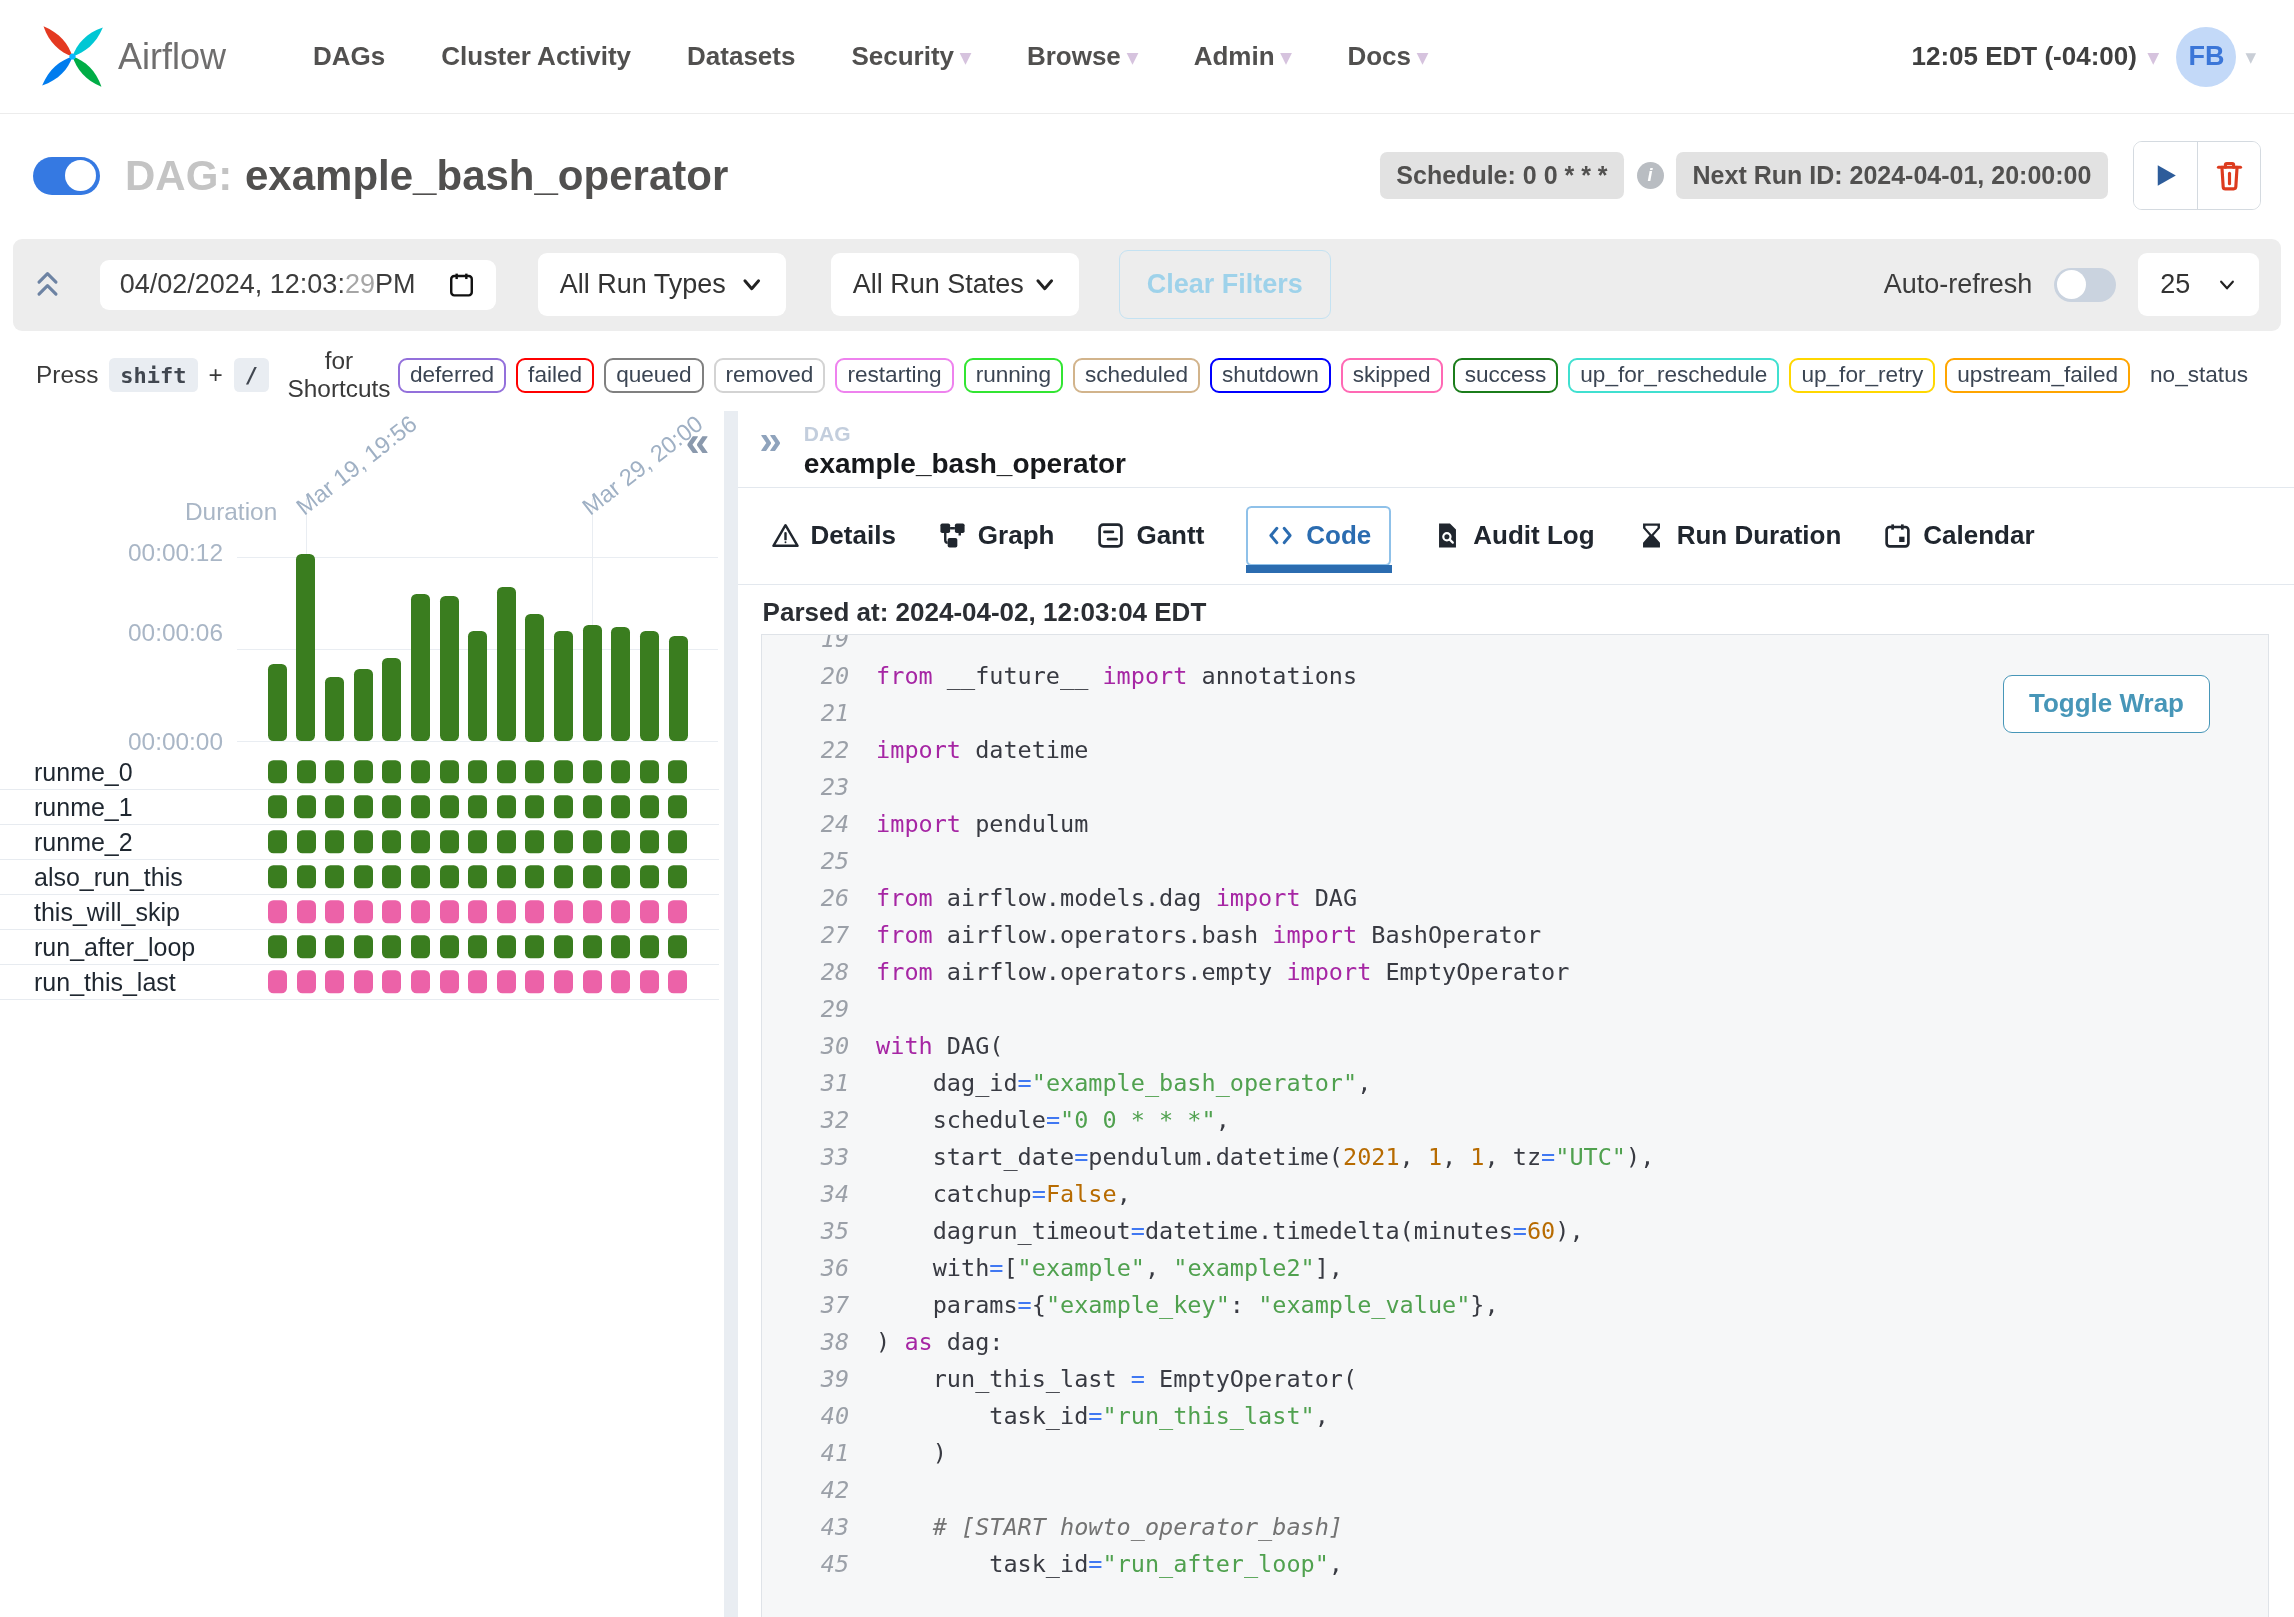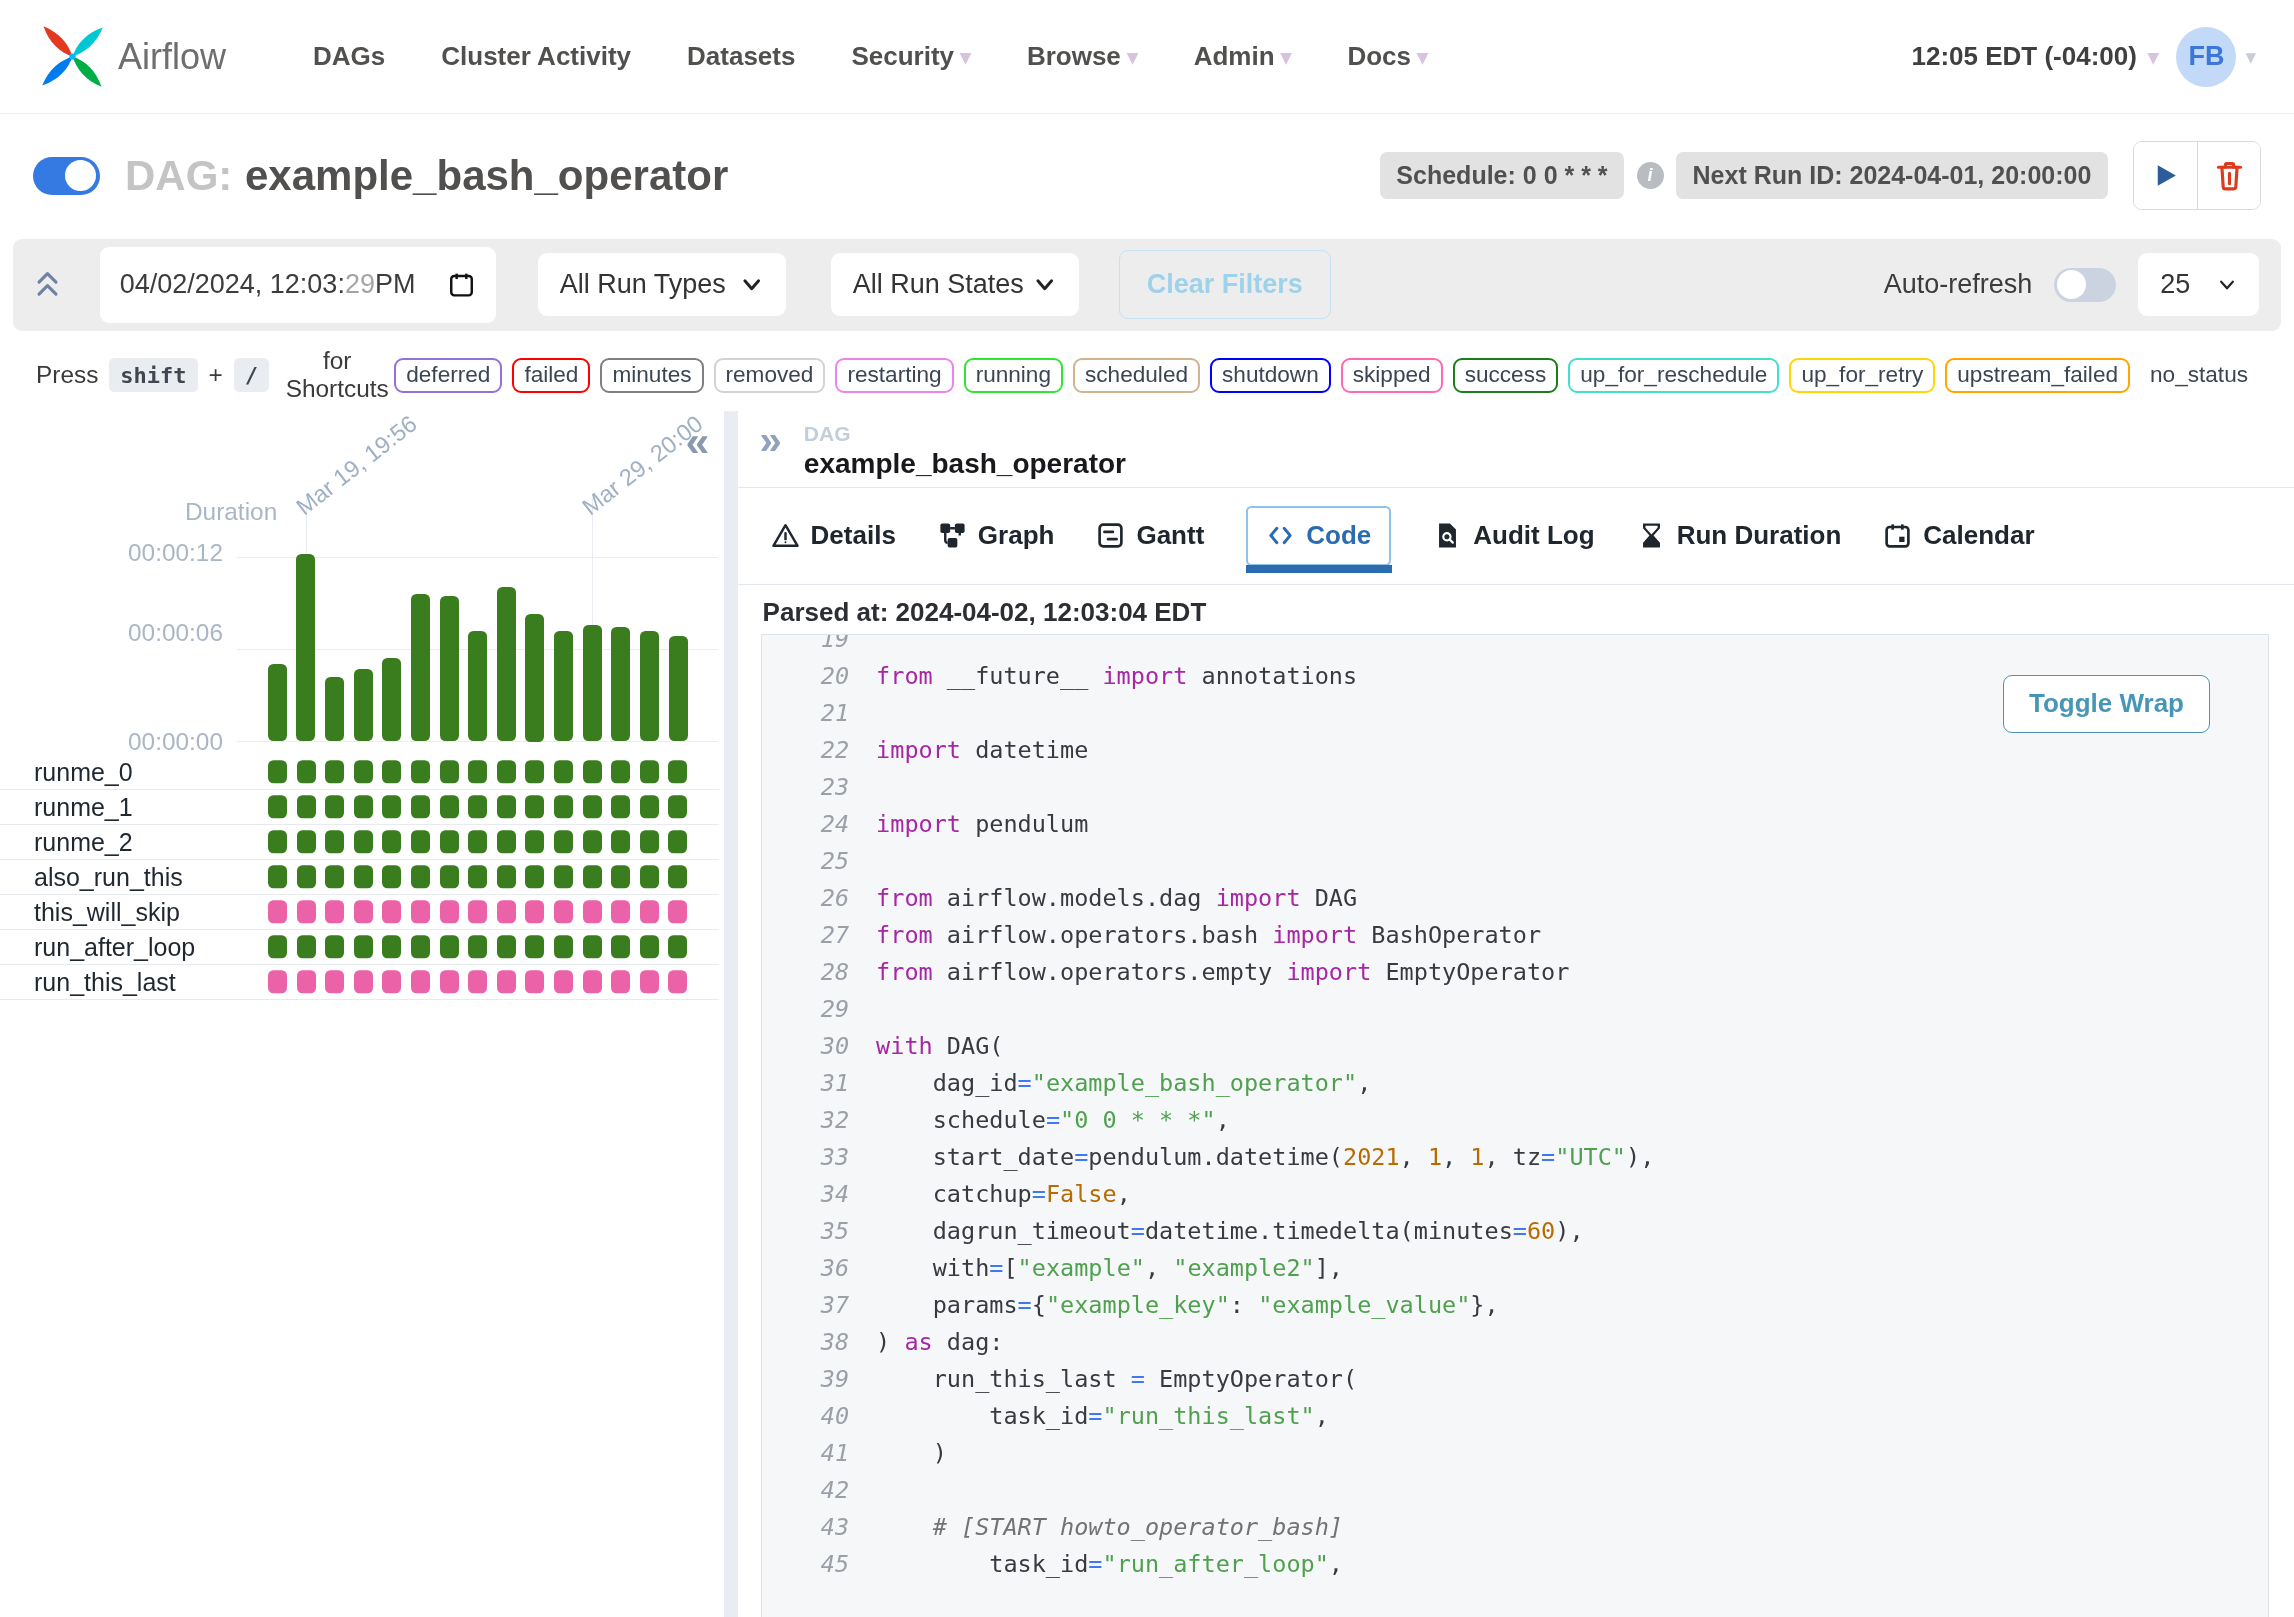--- a/index.html
+++ b/index.html
@@ -31,21 +31,21 @@
   .pill { background:#e2e2e2; border-radius:7.2px; padding:9px 16.3px; font-weight:bold; font-size:25px; color:#51504f; white-space:nowrap; }
   .info-dot { width:27px; height:27px; border-radius:50%; background:#b9bdc2; color:#fff; font-size:18px; font-weight:bold; font-style:italic; display:flex; align-items:center; justify-content:center; }
   .action-group { display:flex; border:0.9px solid #d4dae0; border-radius:9px; overflow:hidden; margin-left:12.7px; background:#fff; }
   .action-btn { width:63px; height:67px; display:flex; align-items:center; justify-content:center; cursor:pointer; background:#fff; border:none; }
   .action-btn + .action-btn { border-left:0.9px solid #d4dae0; }
 
   
   .filter-wrap { padding:1.8px 12.7px 9px; }
   .filter-bar { height:92px; background:#ededed; border-radius:9px; display:flex; align-items:center; padding:0 22px; }
   .collapse-chevrons { display:flex; flex-direction:column; align-items:center; cursor:pointer; }
-  .date-input { margin-left:40px; width:396px; height:76px; background:#fff; border-radius:9px; display:flex; align-items:center; padding:0 20px; font-size:27px; color:#3c3c3c; cursor:text; }
+  .date-input { margin-left:40px; width:396px; height:50px; background:#fff; border-radius:9px; display:flex; align-items:center; padding:0 20px; font-size:27px; color:#3c3c3c; cursor:text; }
   .date-secs { color:#a5a5a5; }
   .cal-icon { margin-left:auto; display:flex; }
   .select { height:63px; background:#fff; border-radius:9px; display:flex; align-items:center; justify-content:space-between; padding:0 22px; font-size:27px; color:#333; cursor:pointer; }
   .sel-types  { width:248px; margin-left:42px; }
   .sel-states { width:248px; margin-left:45px; }
   .clear-btn { margin-left:40px; height:69px; padding:0 27px; border:1.8px solid #c4e2f2; border-radius:9px; color:#9ed2ea; font-weight:bold; font-size:27px; background:transparent; }
   .fright { margin-left:auto; display:flex; align-items:center; gap:22px; }
   .ar-label { font-size:27px; color:#3c3c3c; }
   .toggle-off { width:62px; height:34px; border-radius:17px; background:#cad3df; position:relative; cursor:pointer; }
   .toggle-off .knob { position:absolute; top:2.7px; left:2.7px; width:29px; height:29px; border-radius:50%; background:#fff; }
@@ -242,21 +242,21 @@
     <div class="sc-text">
       <span>Press</span>
       <kbd>shift</kbd>
       <span>+</span>
       <kbd>/</kbd>
       <span>for Shortcuts</span>
     </div>
     <div class="legend" id="legend">
         <span class="state-badge" style="border-color: rgb(147, 112, 219);">deferred</span>
         <span class="state-badge" style="border-color: rgb(255, 0, 0);">failed</span>
-        <span class="state-badge" style="border-color: rgb(128, 128, 128);">minutes</span>
+        <span class="state-badge" style="border-color: rgb(128, 128, 128);">queued</span>
         <span class="state-badge" style="border-color: rgb(211, 211, 211);">removed</span>
         <span class="state-badge" style="border-color: rgb(238, 130, 238);">restarting</span>
         <span class="state-badge" style="border-color: rgb(50, 229, 50);">running</span>
         <span class="state-badge" style="border-color: rgb(210, 180, 140);">scheduled</span>
         <span class="state-badge" style="border-color: rgb(0, 0, 255);">shutdown</span>
         <span class="state-badge" style="border-color: rgb(255, 105, 180);">skipped</span>
         <span class="state-badge" style="border-color: rgb(27, 125, 27);">success</span>
         <span class="state-badge" style="border-color: rgb(64, 224, 208);">up_for_reschedule</span>
         <span class="state-badge" style="border-color: rgb(255, 215, 0);">up_for_retry</span>
         <span class="state-badge" style="border-color: rgb(255, 165, 0);">upstream_failed</span>

